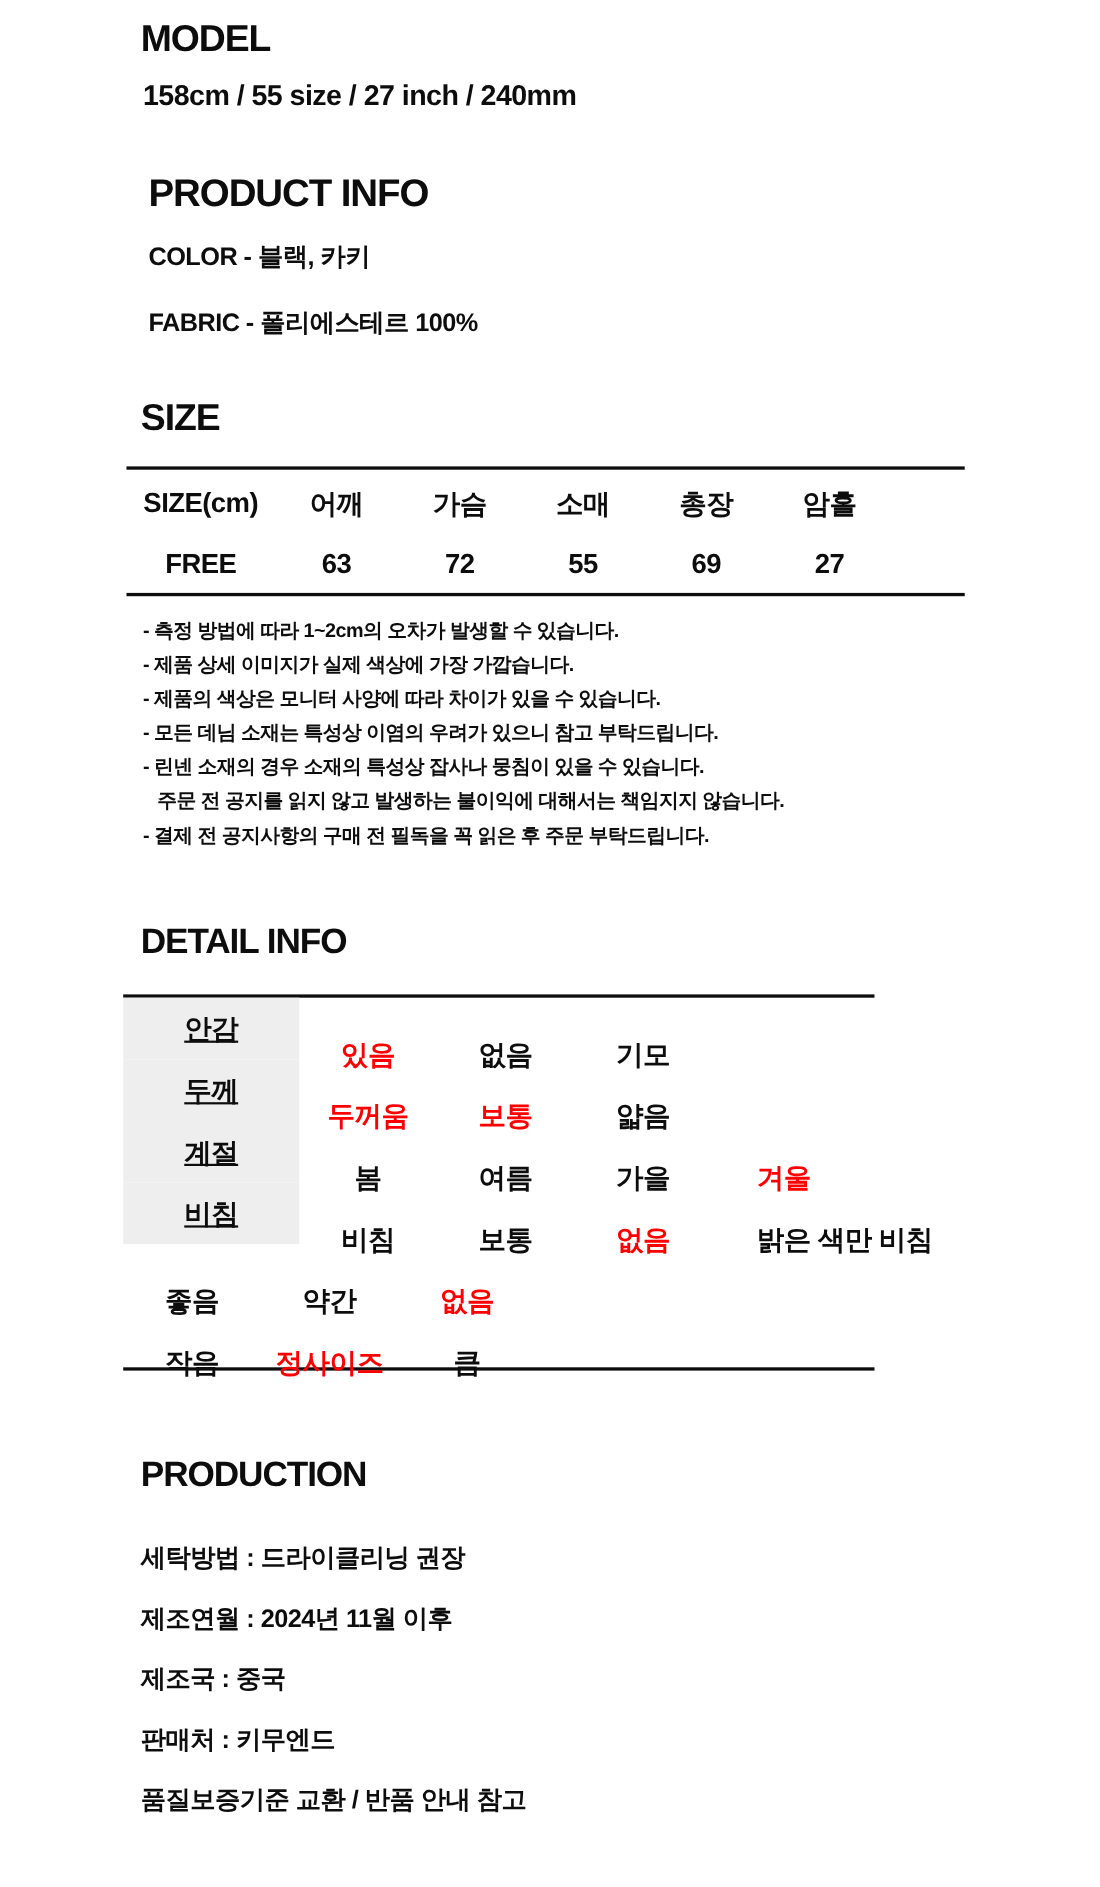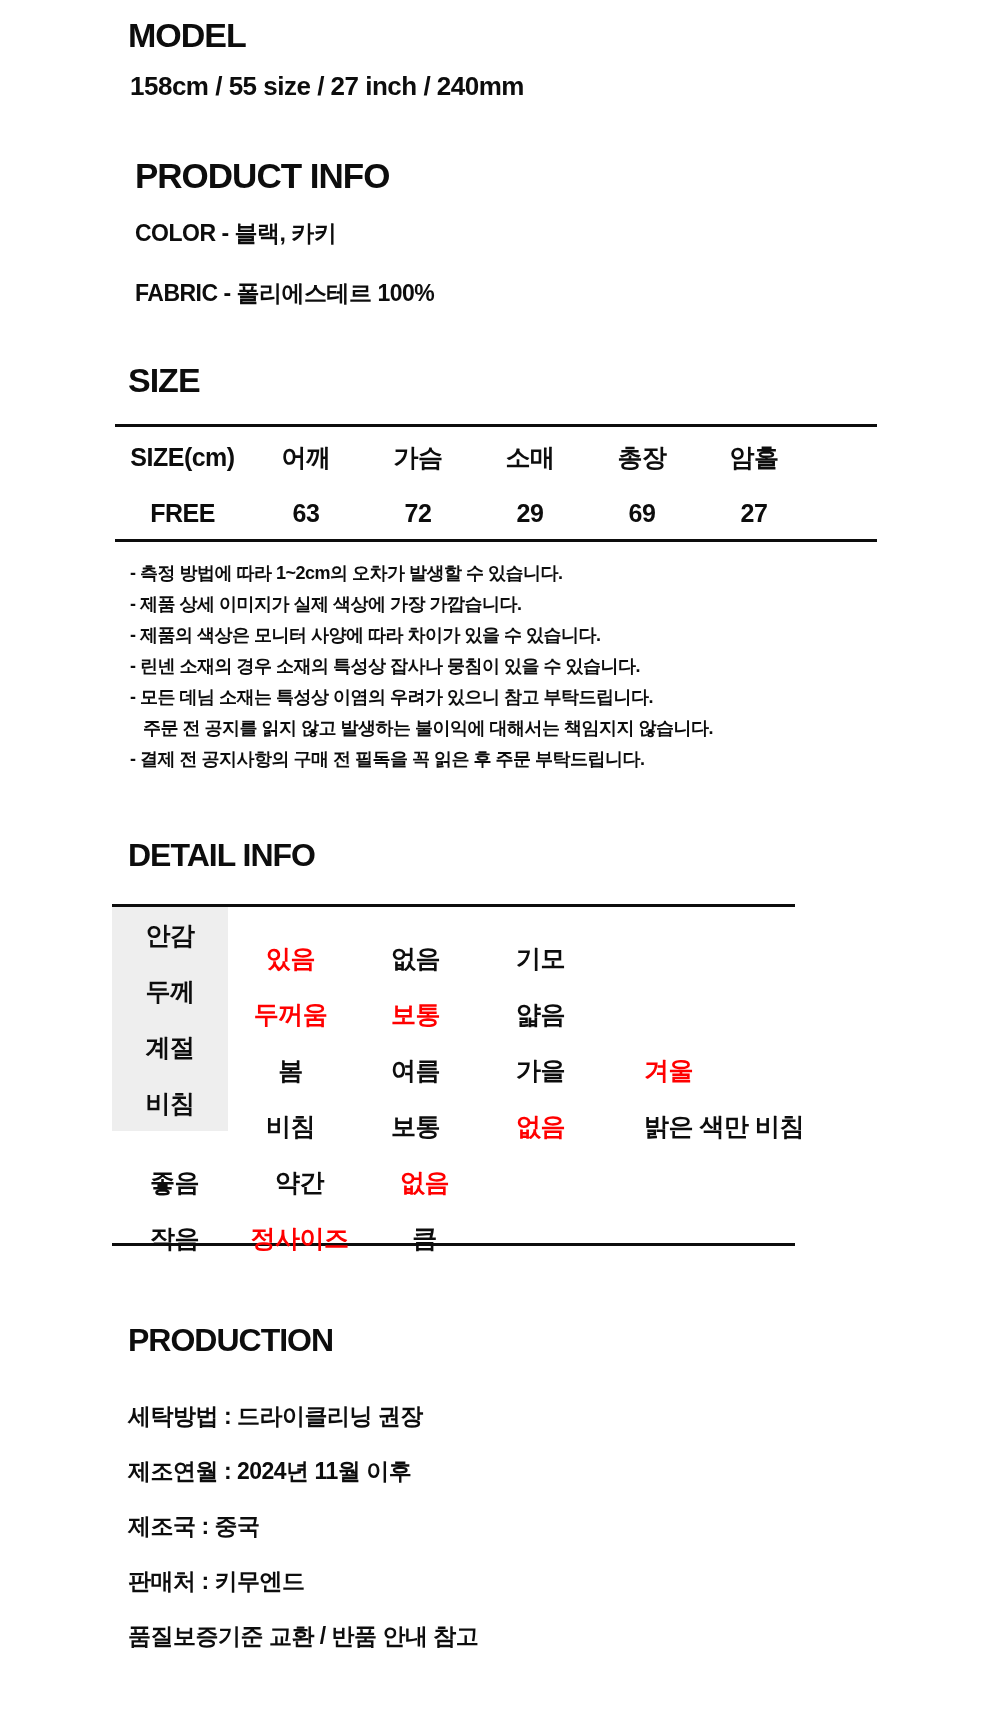--- a/index.html
+++ b/index.html
@@ -78,24 +78,24 @@
   
   .detail-heading{margin:62px 0 0 128px;font-size:32px;}
   .detail-table{
     margin:30px 0 0 112px;
     width:683px;
     border-top:3px solid var(--rule);
     border-bottom:3px solid var(--rule);
   }
   .d-row{display:flex;align-items:stretch;height:56px;}
   .d-label{
-    width:116px;
+    width:160px;
     background:var(--label-bg);
     display:flex;align-items:center;justify-content:center;
-    font-size:25px;font-weight:700;letter-spacing:-0.5px;
+    font-size:25px;font-weight:700;letter-spacing:-0.5px;text-decoration:underline;
   }
   .d-opt{
     width:125px;
     display:flex;align-items:center;justify-content:center;
     font-size:25px;font-weight:700;letter-spacing:-0.5px;
     text-align:center;
     margin-top:47px;
   }
   .d-opt.wide{
     flex:1;
@@ -135,32 +135,32 @@
       <div class="s-cell">어깨</div>
       <div class="s-cell">가슴</div>
       <div class="s-cell">소매</div>
       <div class="s-cell">총장</div>
       <div class="s-cell">암홀</div>
     </div>
     <div class="s-row vals">
       <div class="s-cell first">FREE</div>
       <div class="s-cell">63</div>
       <div class="s-cell">72</div>
-      <div class="s-cell">29</div>
+      <div class="s-cell">55</div>
       <div class="s-cell">69</div>
       <div class="s-cell">27</div>
     </div>
   </div>
 
   <div class="notes">
     <div class="note-line">- 측정 방법에 따라 1~2cm의 오차가 발생할 수 있습니다.</div>
     <div class="note-line">- 제품 상세 이미지가 실제 색상에 가장 가깝습니다.</div>
     <div class="note-line">- 제품의 색상은 모니터 사양에 따라 차이가 있을 수 있습니다.</div>
+    <div class="note-line">- 모든 데님 소재는 특성상 이염의 우려가 있으니 참고 부탁드립니다.</div>
     <div class="note-line">- 린넨 소재의 경우 소재의 특성상 잡사나 뭉침이 있을 수 있습니다.</div>
-    <div class="note-line">- 모든 데님 소재는 특성상 이염의 우려가 있으니 참고 부탁드립니다.</div>
     <div class="note-line indent">주문 전 공지를 읽지 않고 발생하는 불이익에 대해서는 책임지지 않습니다.</div>
     <div class="note-line">- 결제 전 공지사항의 구매 전 필독을 꼭 읽은 후 주문 부탁드립니다.</div>
   </div>
 
   <div class="h-big detail-heading">DETAIL INFO</div>
   <div class="detail-table">
 
     <div class="d-row">
       <div class="d-label">안감</div>
       <div class="d-opt hl">있음</div>

